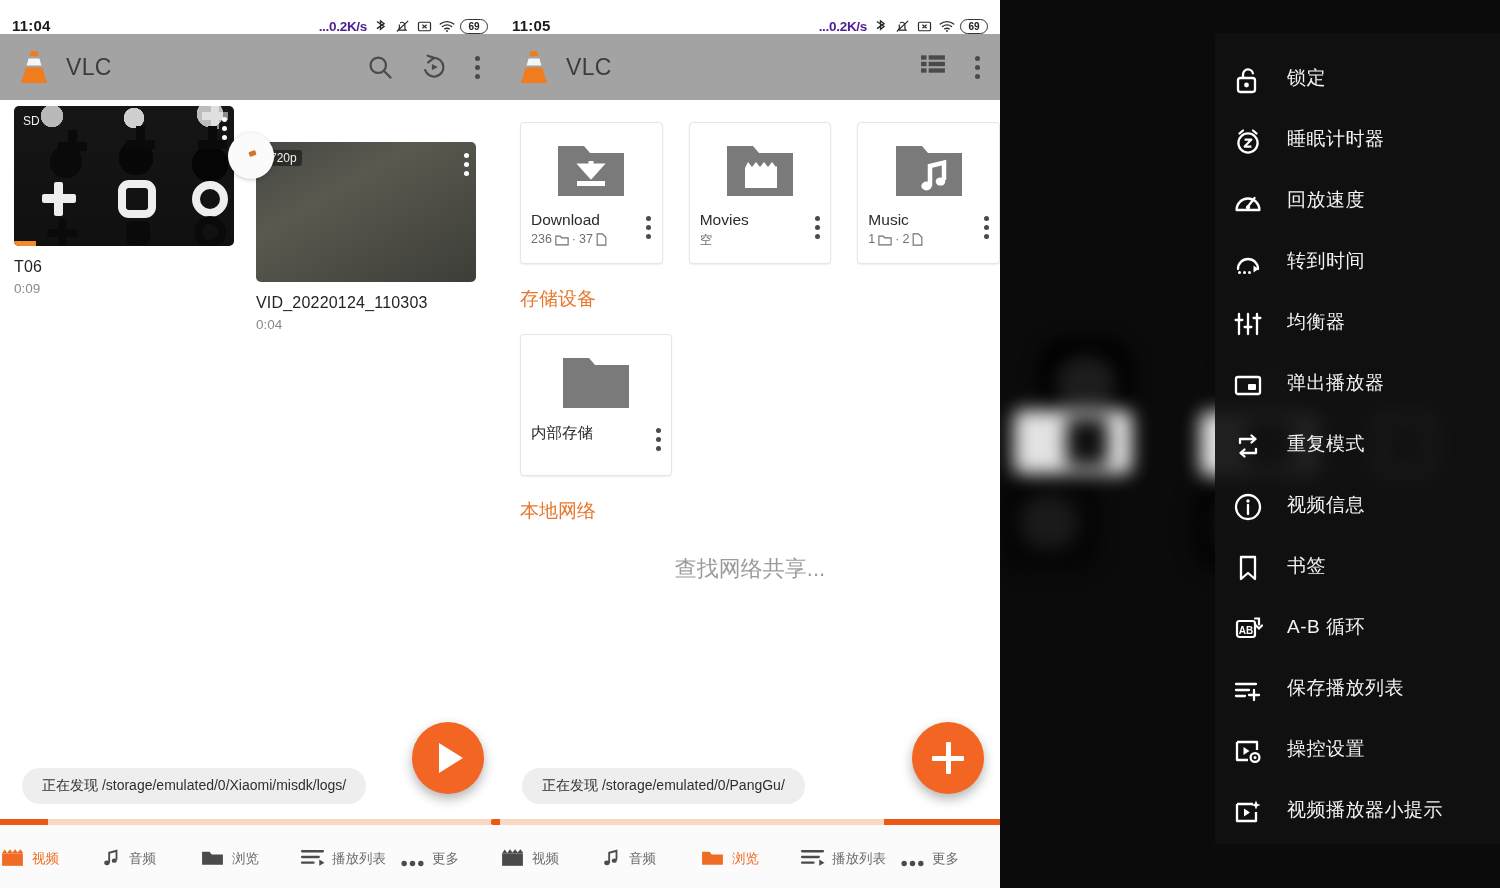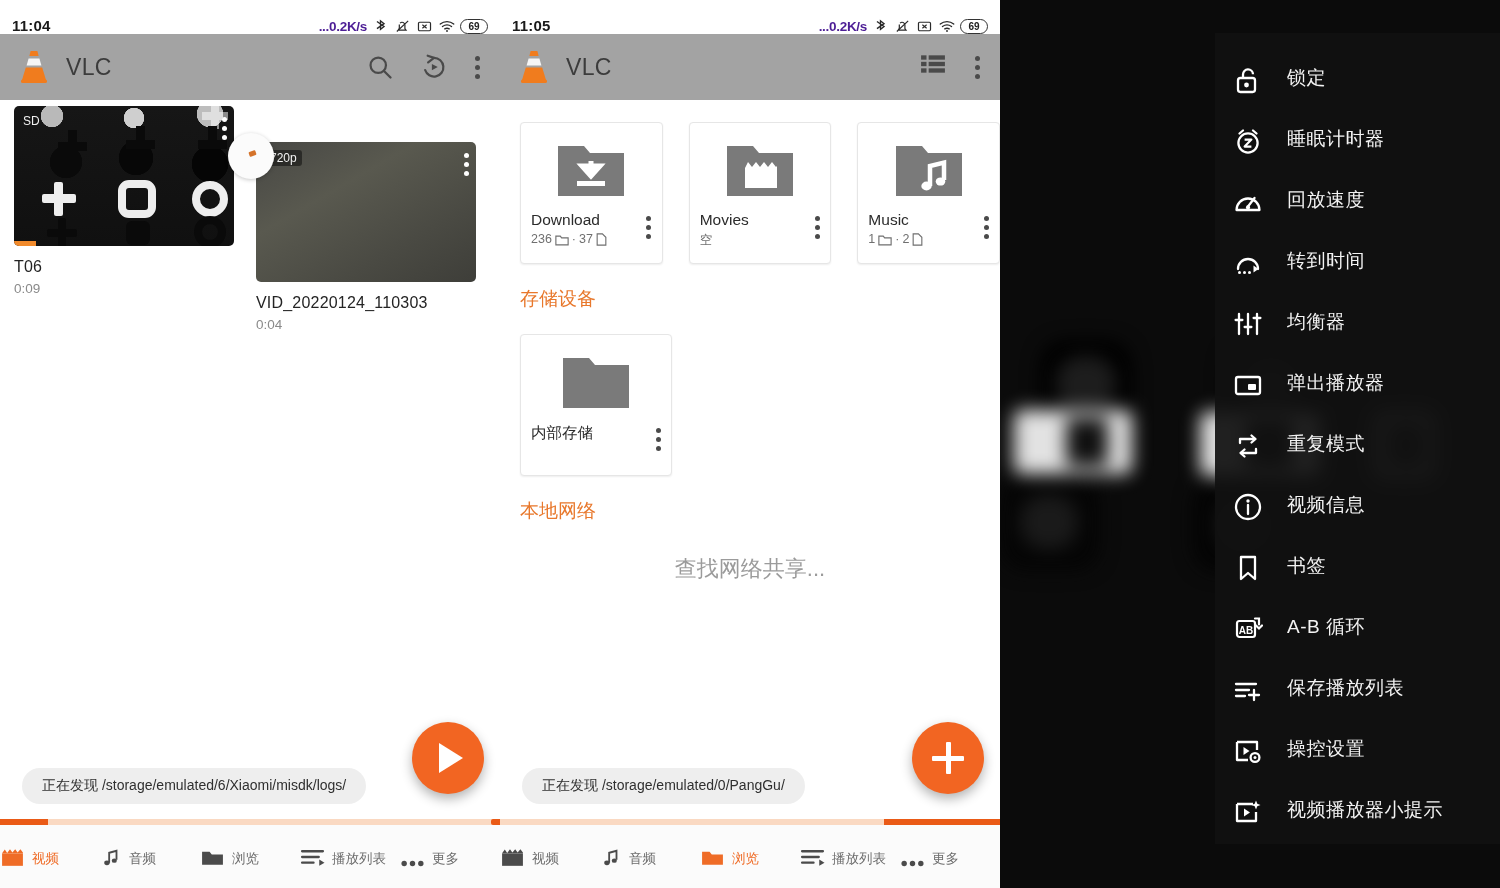--- a/index.html
+++ b/index.html
@@ -227,21 +227,21 @@
         <div class="vid-dur">0:04</div>
       </div>
     </div>
 
     <div class="tap-circle"></div>
 
     <div class="fab">
       <span class="fab-play"></span>
     </div>
 
-    <div class="toast">正在发现 /storage/emulated/6/Xiaomi/misdk/logs/</div>
+    <div class="toast">正在发现 /storage/emulated/0/Xiaomi/misdk/logs/</div>
 
     <div class="prog">
       <i style="left:0;width:9.6%"></i>
       <span class="prog-dot" style="left:98.2%"></span>
     </div>
 
     <div class="bnav">
       <div class="bnav-item on">
         <span class="bnav-ico">
           <svg viewBox="0 0 24 20" width="25" height="21">

